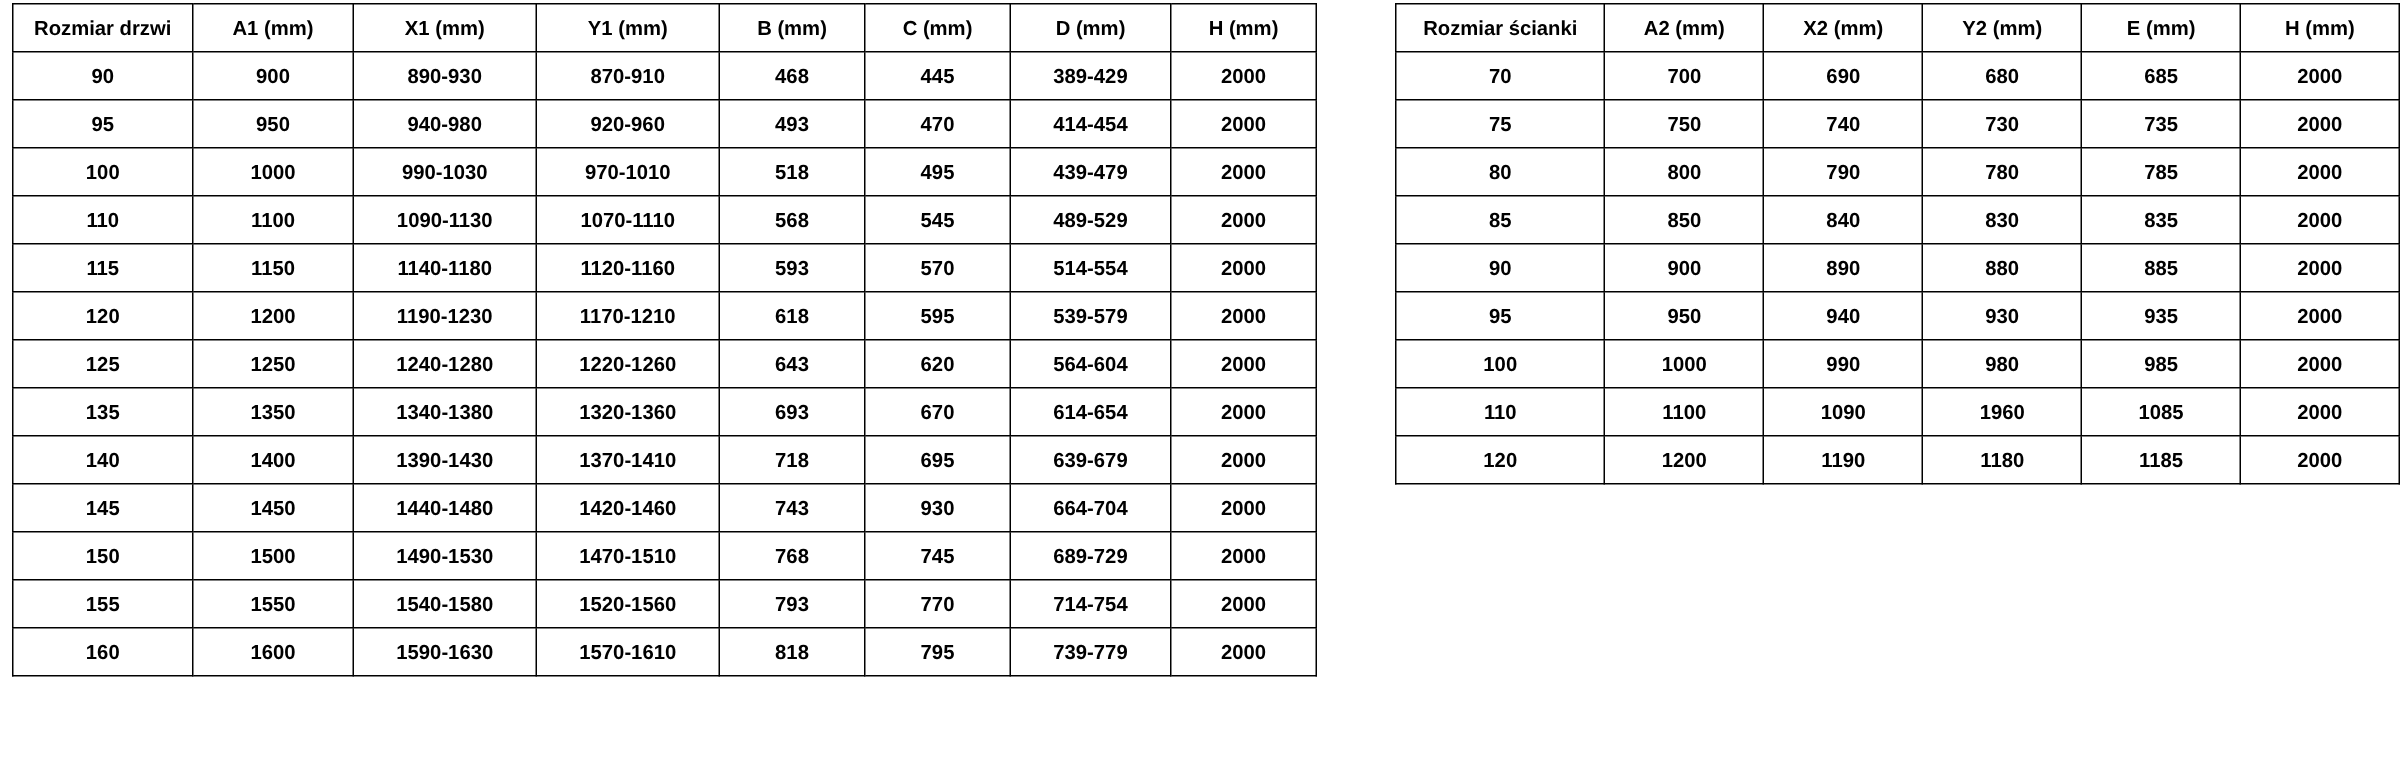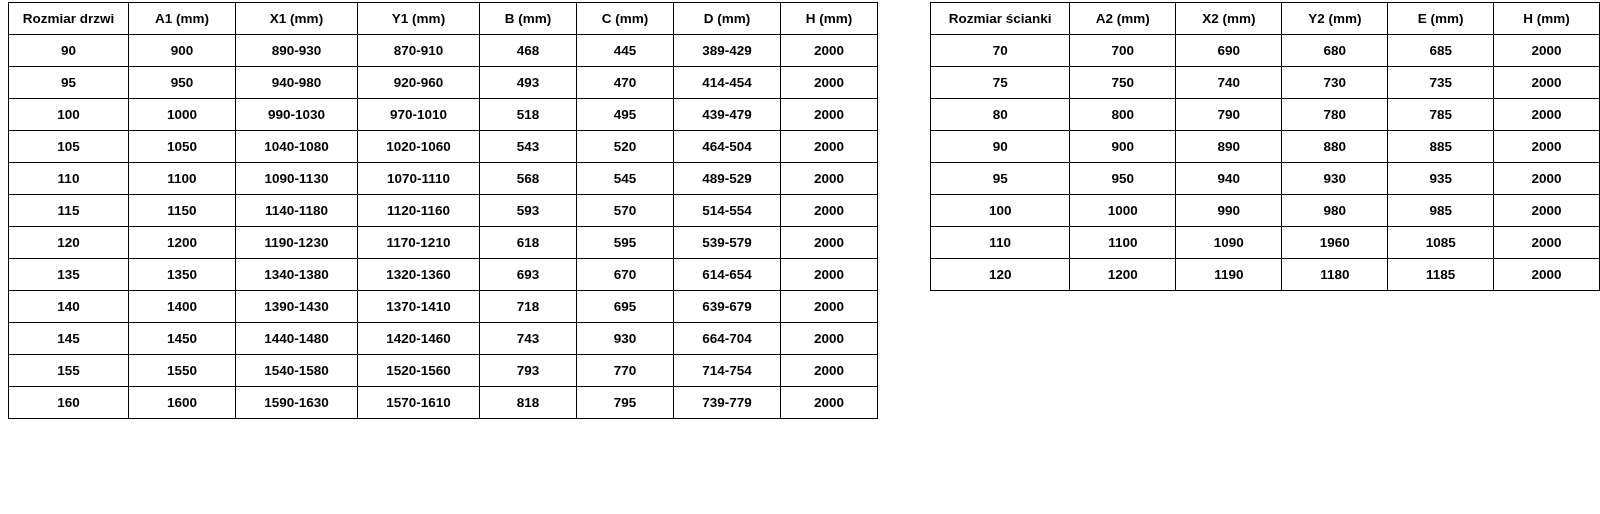--- a/index.html
+++ b/index.html
@@ -123,30 +123,20 @@
           <td>100</td>
           <td>1000</td>
           <td>990-1030</td>
           <td>970-1010</td>
           <td>518</td>
           <td>495</td>
           <td>439-479</td>
           <td>2000</td>
         </tr>
         <tr>
-          <td>105</td>
-          <td>1050</td>
-          <td>1040-1080</td>
-          <td>1020-1060</td>
-          <td>543</td>
-          <td>520</td>
-          <td>464-504</td>
-          <td>2000</td>
-        </tr>
-        <tr>
           <td>110</td>
           <td>1100</td>
           <td>1090-1130</td>
           <td>1070-1110</td>
           <td>568</td>
           <td>545</td>
           <td>489-529</td>
           <td>2000</td>
         </tr>
         <tr>
@@ -163,20 +153,30 @@
           <td>120</td>
           <td>1200</td>
           <td>1190-1230</td>
           <td>1170-1210</td>
           <td>618</td>
           <td>595</td>
           <td>539-579</td>
           <td>2000</td>
         </tr>
         <tr>
+          <td>125</td>
+          <td>1250</td>
+          <td>1240-1280</td>
+          <td>1220-1260</td>
+          <td>643</td>
+          <td>620</td>
+          <td>564-604</td>
+          <td>2000</td>
+        </tr>
+        <tr>
           <td>135</td>
           <td>1350</td>
           <td>1340-1380</td>
           <td>1320-1360</td>
           <td>693</td>
           <td>670</td>
           <td>614-654</td>
           <td>2000</td>
         </tr>
         <tr>
@@ -190,20 +190,30 @@
           <td>2000</td>
         </tr>
         <tr>
           <td>145</td>
           <td>1450</td>
           <td>1440-1480</td>
           <td>1420-1460</td>
           <td>743</td>
           <td>930</td>
           <td>664-704</td>
+          <td>2000</td>
+        </tr>
+        <tr>
+          <td>150</td>
+          <td>1500</td>
+          <td>1490-1530</td>
+          <td>1470-1510</td>
+          <td>768</td>
+          <td>745</td>
+          <td>689-729</td>
           <td>2000</td>
         </tr>
         <tr>
           <td>155</td>
           <td>1550</td>
           <td>1540-1580</td>
           <td>1520-1560</td>
           <td>793</td>
           <td>770</td>
           <td>714-754</td>
@@ -262,20 +272,28 @@
         </tr>
         <tr>
           <td>80</td>
           <td>800</td>
           <td>790</td>
           <td>780</td>
           <td>785</td>
           <td>2000</td>
         </tr>
         <tr>
+          <td>85</td>
+          <td>850</td>
+          <td>840</td>
+          <td>830</td>
+          <td>835</td>
+          <td>2000</td>
+        </tr>
+        <tr>
           <td>90</td>
           <td>900</td>
           <td>890</td>
           <td>880</td>
           <td>885</td>
           <td>2000</td>
         </tr>
         <tr>
           <td>95</td>
           <td>950</td>

